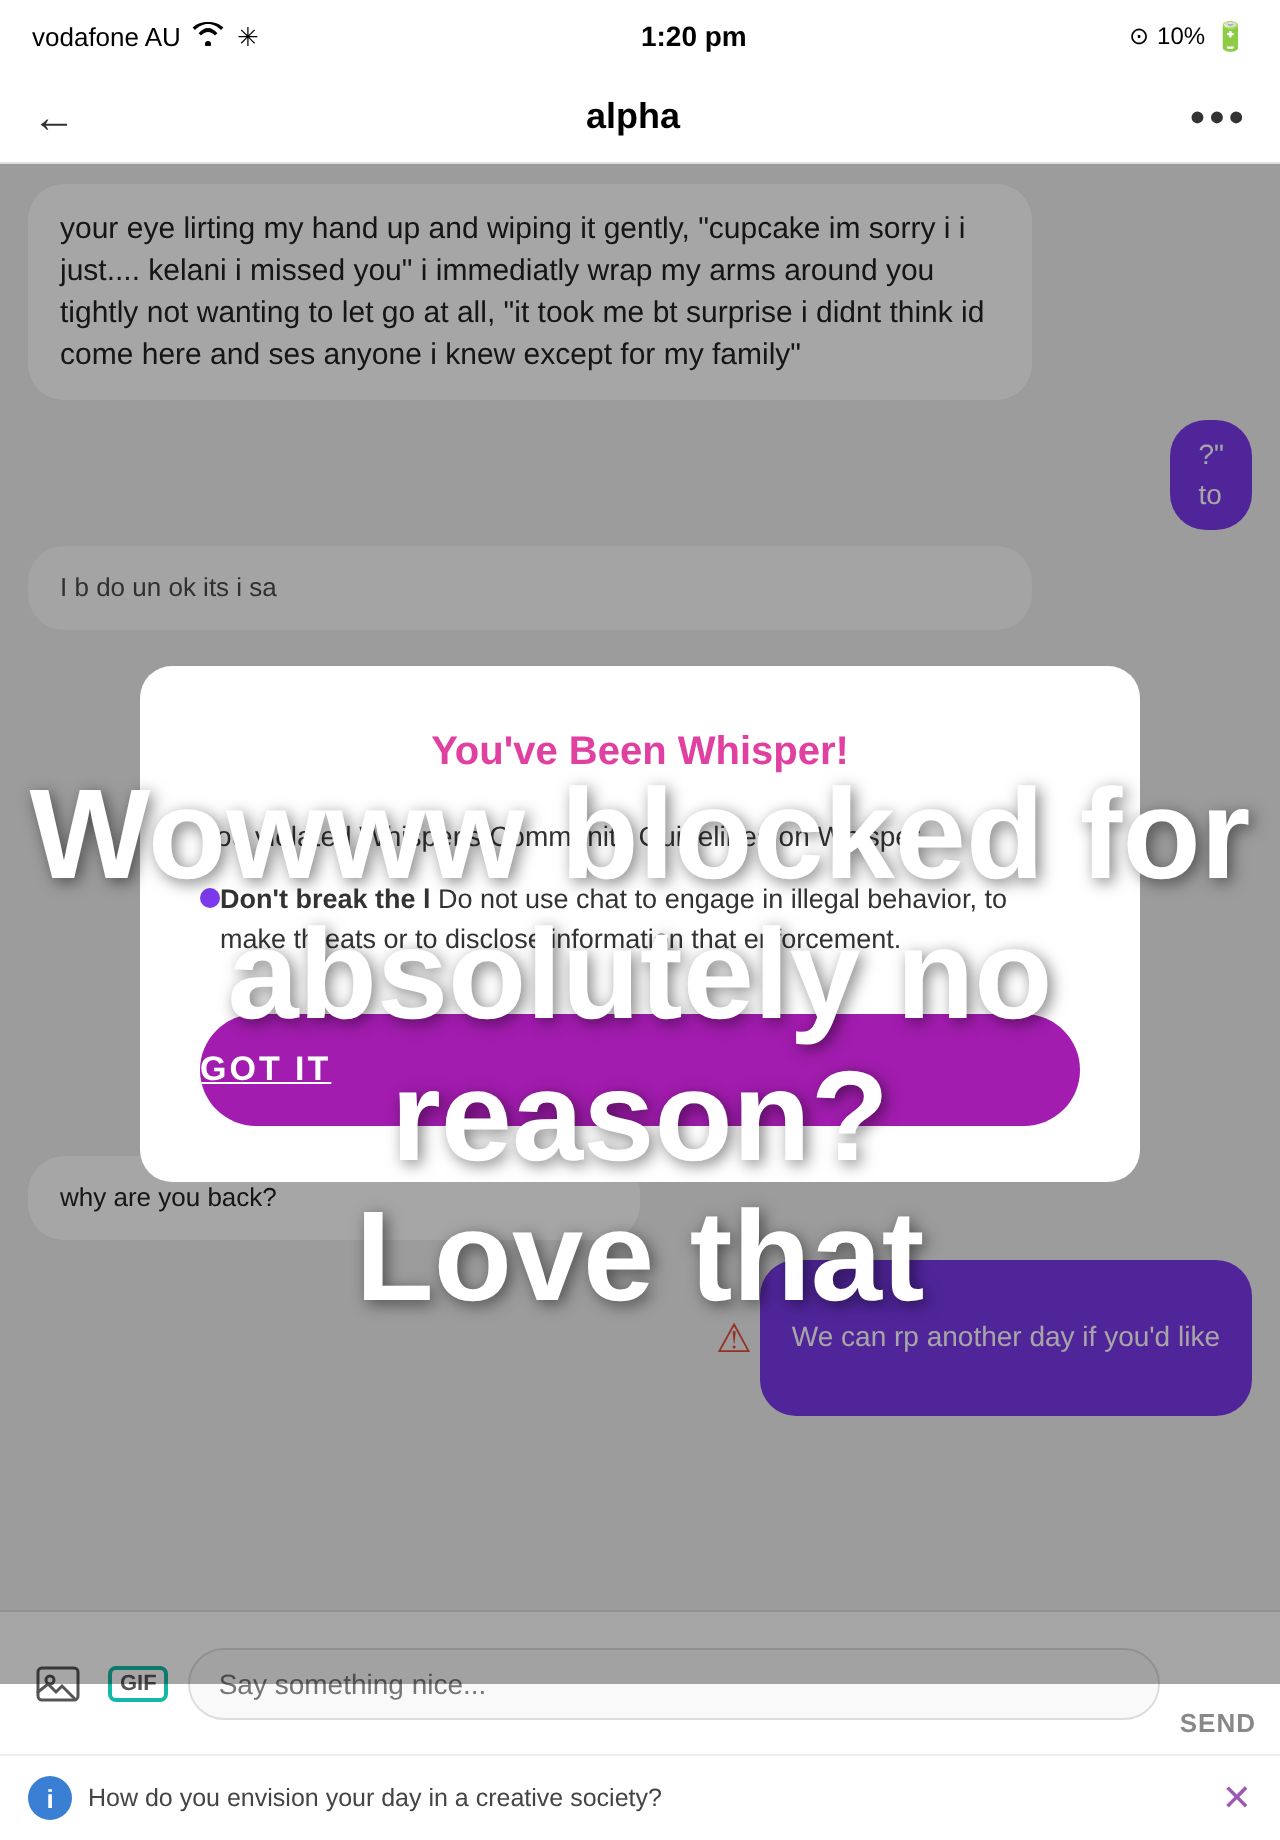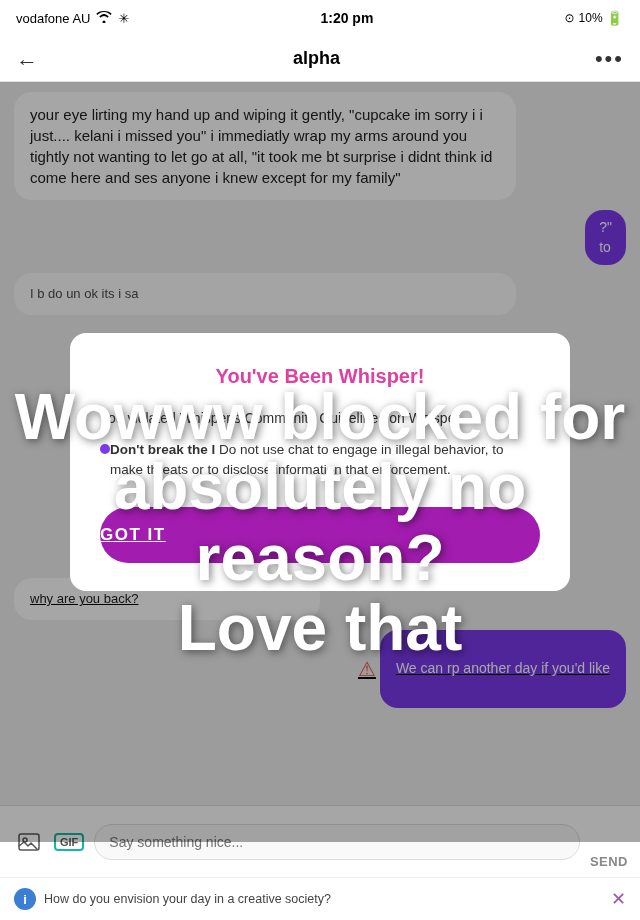--- a/index.html
+++ b/index.html
@@ -358,21 +358,21 @@
       <button class="got-it-btn">GOT IT</button>
     </div>
   </div>
 
   <div class="watermark">
     <div class="watermark-text">Wowww blocked for</div>
     <div class="watermark-text">absolutely no reason?</div>
     <div class="watermark-text">Love that</div>
   </div>
 
-  <div class="bottom-chat-bubbles" style="position:absolute; bottom: 120px; left:0; right:0;text-decoration:underline;">
+  <div class="bottom-chat-bubbles" style="position:absolute; bottom: 120px; left:0; right:0;">
     <div class="bubble-incoming" style="font-size:13px; max-width:50%;">why are you back?</div>
     <div class="outgoing-row">
       <span class="error-icon">⚠</span>
       <div class="bubble-outgoing" style="font-size:14px;">We can rp another day if you'd like</div>
     </div>
   </div>
 </div>
 
 <div class="bottom-section">
 

